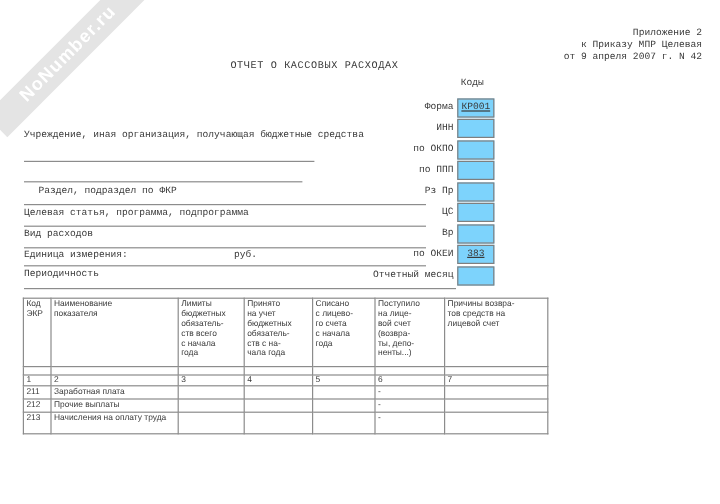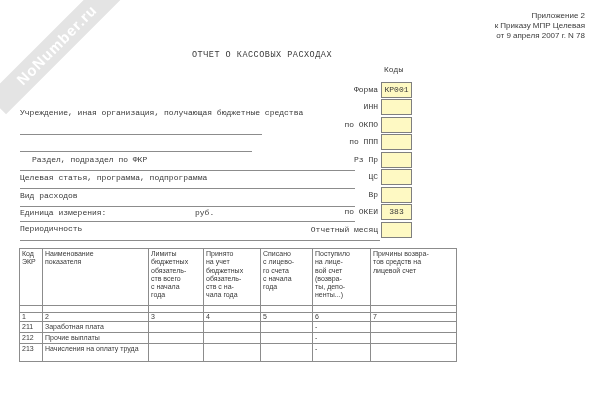--- a/index.html
+++ b/index.html
@@ -4,21 +4,21 @@
 <style>
   html,body { margin:0; padding:0; background:#ffffff; }
   .page {
     position:relative; width:600px; height:420px; background:#ffffff;
     font-family:"Liberation Mono","DejaVu Sans Mono",monospace;
     color:#3a3a3a; overflow:hidden;
   }
   .abs { position:absolute; }
   .mono8 { font-size:8px; line-height:10px; white-space:nowrap; }
   .mono7 { font-size:7px; line-height:10px; white-space:nowrap; }
-  .sans { font-family:Liberation Sans, sans-serif; }
+  .sans { font-family:Liberation Mono, monospace;margin-top:12px; }
 
   .watermark {
     position:absolute; left:-28px; top:32px; width:170px; height:26px;
     background:#e4e4e4; transform:rotate(-45deg);
     font-family:"Liberation Sans",sans-serif; font-weight:bold;
     font-size:15px; line-height:26px; color:#ffffff; text-align:center;
     letter-spacing:1px;
   }
 
   .annex { position:absolute; top:11px; right:15px; text-align:right;
@@ -26,21 +26,21 @@
 
   .title { position:absolute; top:50px; left:0; width:524px; text-align:center;
     font-size:8.5px; letter-spacing:0.5px; }
 
   .hline { position:absolute; height:0; border-top:1px solid #8c8c8c; }
 
   .code-label { position:absolute; left:240px; width:138px; text-align:right;
     font-size:8px; line-height:10px; white-space:nowrap; }
   .code-box { position:absolute; left:381px; width:29px; height:14px;
     border:1px solid #7f7f7f; font-size:8px; line-height:14px;
-    text-align:center; background:#fef9c3; }
+    text-align:center; background:#7dd3fc;text-decoration:underline; }
 
   table.rep { position:absolute; left:19px; top:248px; border-collapse:collapse;
     table-layout:fixed; }
   table.rep th, table.rep td {
     border:1px solid #8c8c8c; font-family:"Liberation Sans",sans-serif;
     font-size:7px; line-height:8.3px; color:#3a3a3a; vertical-align:top;
     text-align:left; padding:1px 2px; overflow:hidden;
   }
   table.rep th { font-weight:normal; height:54px; white-space:pre-line; }
   tr.spacer td { height:6px; padding:0 2px; }
@@ -51,21 +51,21 @@
 </head>
 <body>
 
 <div class="page">
 
   <div class="watermark">NoNumber.ru</div>
 
   <div class="annex sans">
     <div>Приложение 2</div>
     <div>к Приказу МПР Целевая</div>
-    <div>от 9 апреля 2007 г. N 78</div>
+    <div>от 9 апреля 2007 г. N 42</div>
   </div>
 
   <div class="title">ОТЧЕТ О КАССОВЫХ РАСХОДАХ</div>
 
   <div class="abs mono8" style="left:384px; top:65px;">Коды</div>
 
   <div class="abs mono8" style="left:20px; top:108px;">Учреждение, иная организация, получающая бюджетные средства</div>
 
   <div class="hline" style="left:20px; top:134px; width:242px;"></div>
 

